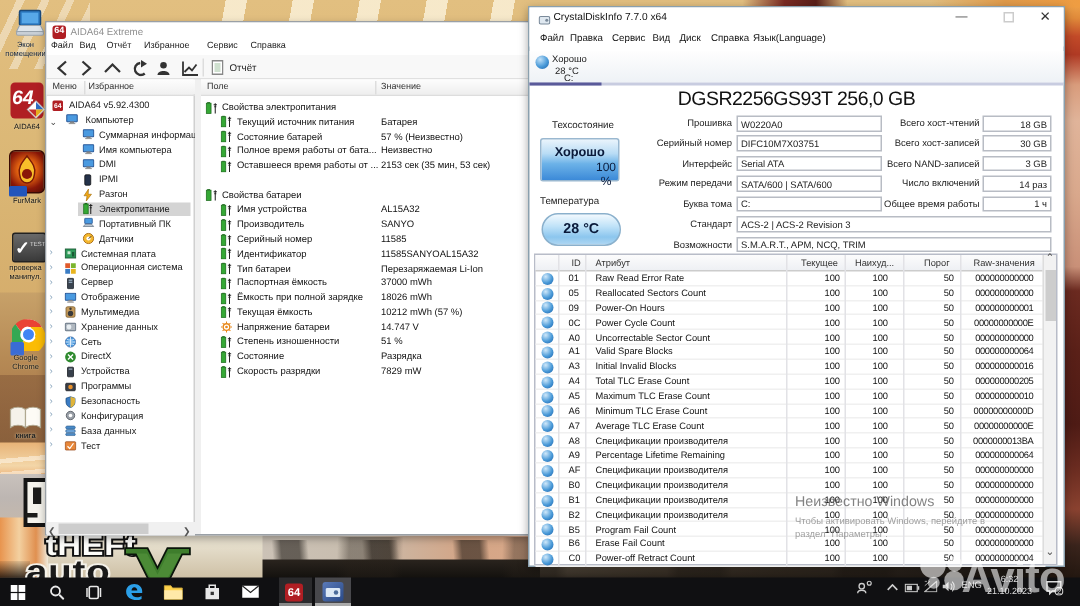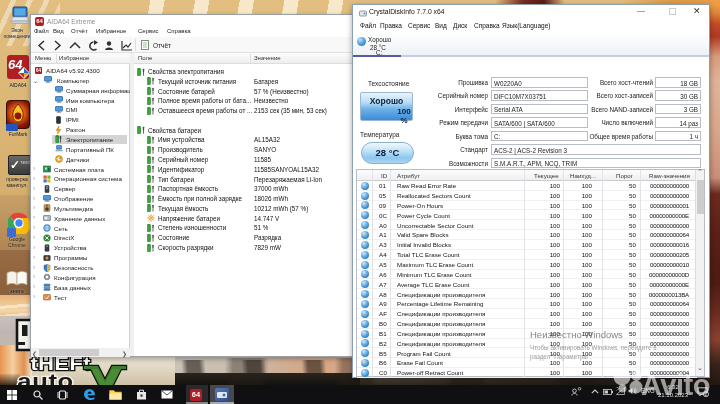--- a/index.html
+++ b/index.html
@@ -548,25 +548,26 @@
 
   <div class="abs" style="left:0;top:29px;width:356px;height:21.4px;background:linear-gradient(180deg,#fefefe,#eef2f6);">
     <div class="abs" style="left:4px;top:2.5px;width:9px;height:9px;border-radius:50%;background:radial-gradient(circle at 35% 30%,#bfe0f8,#4a9ad8 55%,#1a5fa8);"></div>
     <div class="abs" style="left:15px;top:2px;font-size:6.3px;color:#222;">Хорошо</div>
     <div class="abs" style="left:17px;top:9.5px;font-size:6.3px;color:#222;">28 °C</div>
     <div class="abs" style="left:23px;top:14.5px;font-size:6.3px;color:#222;">C:</div>
   </div>
   <div class="abs" style="left:0;top:50px;width:356px;height:2px;background:#c8cce0;"></div>
   <div class="abs" style="left:0;top:50px;width:48px;height:2px;background:#5a5a9a;"></div>
 
+  <div class="abs" style="left:0;top:53px;width:356px;text-align:center;font-size:13px;color:#111;font-weight:500;letter-spacing:-0.35px;">DGSR2256GS93T 256,0 GB</div>
 
   <div class="abs" style="left:15px;top:75px;font-size:6.5px;color:#222;">Техсостояние</div>
   <div class="abs" style="left:7px;top:87px;width:53px;height:29px;border:1px solid #9ab8d0;border-radius:2px;background:linear-gradient(180deg,#eaf4fc 0%,#b8dcf5 35%,#6cb2e8 60%,#3c8ad8 100%);text-align:center;">
     <div style="font-size:8.5px;font-weight:bold;color:#0a1a3a;margin-top:3px;">Хорошо</div>
-    <div style="font-size:8px;font-weight:bold;color:#0a1a3a;margin-top:1px;padding-left:35px;">100 %</div>
+    <div style="font-size:8px;font-weight:normal;color:#0a1a3a;margin-top:1px;padding-left:35px;">100 %</div>
   </div>
   <div class="abs" style="left:7px;top:126px;font-size:6.5px;color:#222;">Температура</div>
   <div class="abs" style="left:8px;top:137px;width:53px;height:22px;border-radius:11px;border:1px solid #8ab0cc;background:linear-gradient(180deg,#f2f9fe 0%,#bfe2f8 40%,#8cc6ee 75%,#aed6f2 100%);text-align:center;">
     <div style="font-size:9.5px;font-weight:bold;color:#0a1a3a;margin-top:4px;">28 °C</div>
   </div>
 
   <div id="fields">
       <div class="abs" style="left:0;top:71px;width:356px;height:13px;font-size:6.3px;color:#222;">
    <span class="abs" style="left:0;top:3px;width:135px;text-align:right;">Прошивка</span>
    <span class="abs" style="left:138px;top:1px;width:97px;height:10.5px;border:1px solid #b8bcc4;background:#fff;padding:1.5px 0 0 2px;font-size:6.3px;">W0220A0</span>

